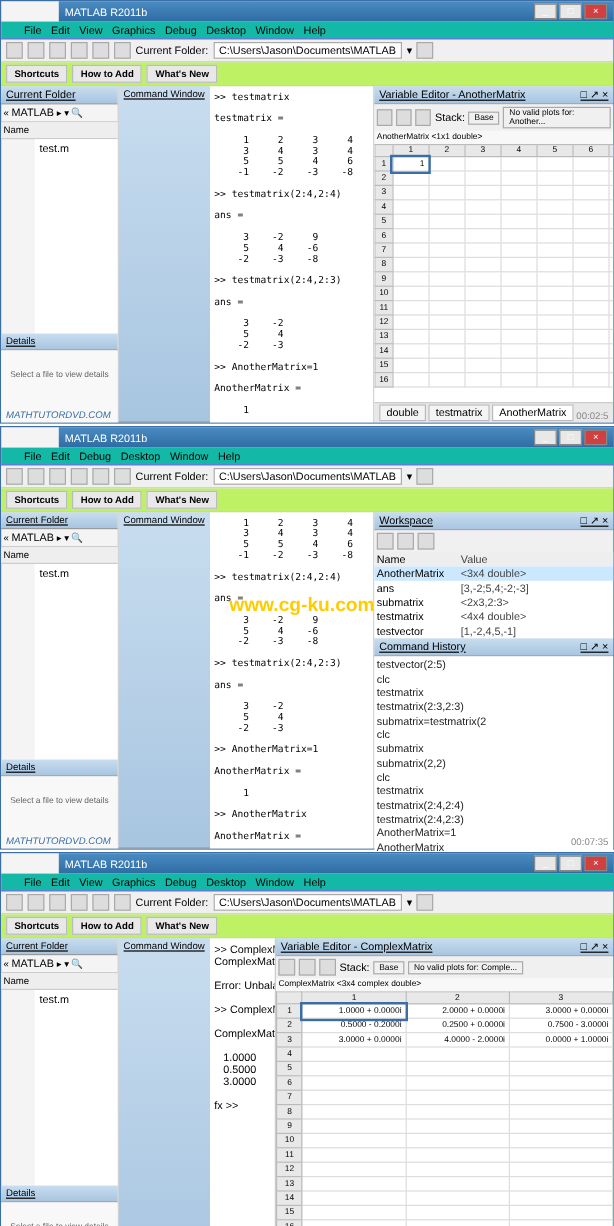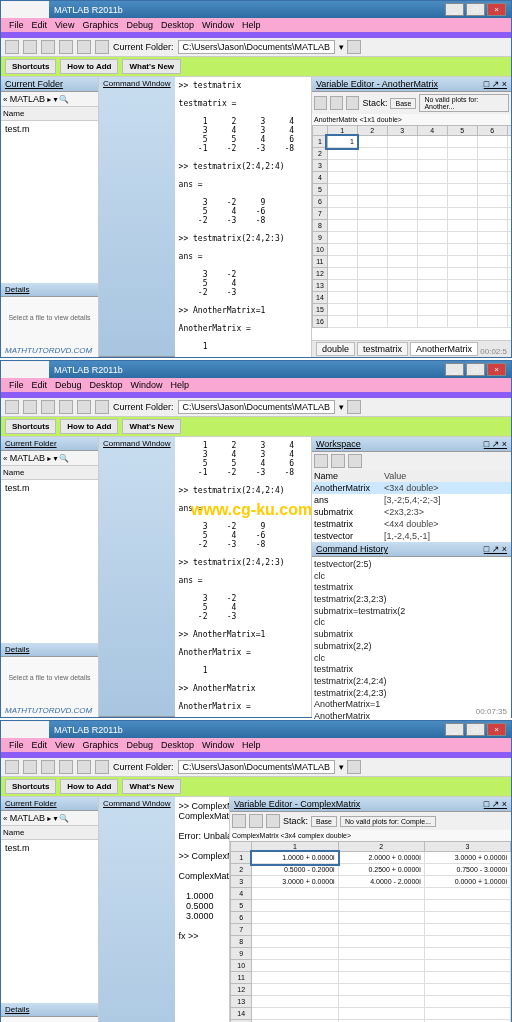--- a/index.html
+++ b/index.html
@@ -2,29 +2,29 @@
 <html><head>
 <meta charset="utf-8">
 <style>
 * { margin: 0; padding: 0; box-sizing: border-box; font-family: Tahoma, sans-serif; font-size: 9px; }
 body { background: #fff; width: 512px; }
 .window { border: 1px solid #3a6ea5; background: #f4f4f4; margin-bottom: 2px; position: relative; }
 .titlebar { background: linear-gradient(to bottom, #4a8bc2, #2e6da4); color: #fff; padding: 2px 5px; height: 17px; display: flex; align-items: center; justify-content: space-between; margin-left: 48px; }
 .titlebar .controls { display: flex; gap: 2px; }
 .ctrl-btn { width: 19px; height: 13px; background: #e8e8e8; border: 1px solid #888; font-size: 8px; display: flex; align-items: center; justify-content: center; }
 .ctrl-btn.close { background: #d04040; color: #fff; }
-.menubar { background: #f9a8d4; padding: 2px 8px; display: flex; gap: 8px; font-size: 9px; border-bottom: 6px solid #8b5cf6; }
+.menubar { background: #14b8a6; padding: 2px 19px; display: flex; gap: 8px; font-size: 9px; border-bottom: 1px solid #8b5cf6; }
 .toolbar { background: #f0f0f0; padding: 2px 4px; display: flex; gap: 4px; align-items: center; border-bottom: 1px solid #ccc; font-size: 8px; }
 .tb-icon { width: 14px; height: 14px; background: #ddd; border: 1px solid #aaa; }
 .tabbar { background: #bef264; padding: 2px 4px; display: flex; gap: 4px; border-bottom: 1px solid #ccc; font-weight: bold; }
 .tab { padding: 2px 6px; background: #e8e8e8; border: 1px solid #bbb; font-size: 8px; }
 .content { display: flex; height: 280px; }
 .left-panel { width: 98px; display: flex; flex-direction: column; border-right: 1px solid #ccc; }
 .panel-header { background: linear-gradient(to bottom, #c8ddef, #a8c5e0); padding: 2px 4px; font-size: 8px; border-bottom: 1px solid #999; display: flex; justify-content: space-between; text-decoration: underline; }
-.file-browser { flex: 1; background: #fff; font-size: 8px; padding: 2px; }
+.file-browser { flex: 1; background: #fff; font-size: 8px; padding: 2px; margin-left: 28px; }
 .file-item { padding: 1px 2px; }
 .details-panel { height: 60px; background: #f8f8f8; font-size: 8px; padding: 2px; }
 .details-msg { color: #666; text-align: center; margin-top: 15px; font-size: 7px; }
 .command-window { flex: 1; display: flex; flex-direction: row; }
 .cmd-content { flex: 1; background: #fff; padding: 4px; font-family: monospace; font-size: 8px; white-space: pre; overflow: hidden; color: #000; }
 .right-panel { width: 200px; display: flex; flex-direction: column; border-left: 1px solid #ccc; }
 .ve-toolbar { display: flex; gap: 3px; padding: 2px; background: #f0f0f0; font-size: 7px; align-items: center; }
 .ve-grid { flex: 1; background: #fff; overflow: hidden; }
 .grid-table { border-collapse: collapse; width: 100%; }
 .grid-table th { background: #e8e8e8; border: 1px solid #bbb; padding: 1px 3px; font-size: 7px; font-weight: normal; }

